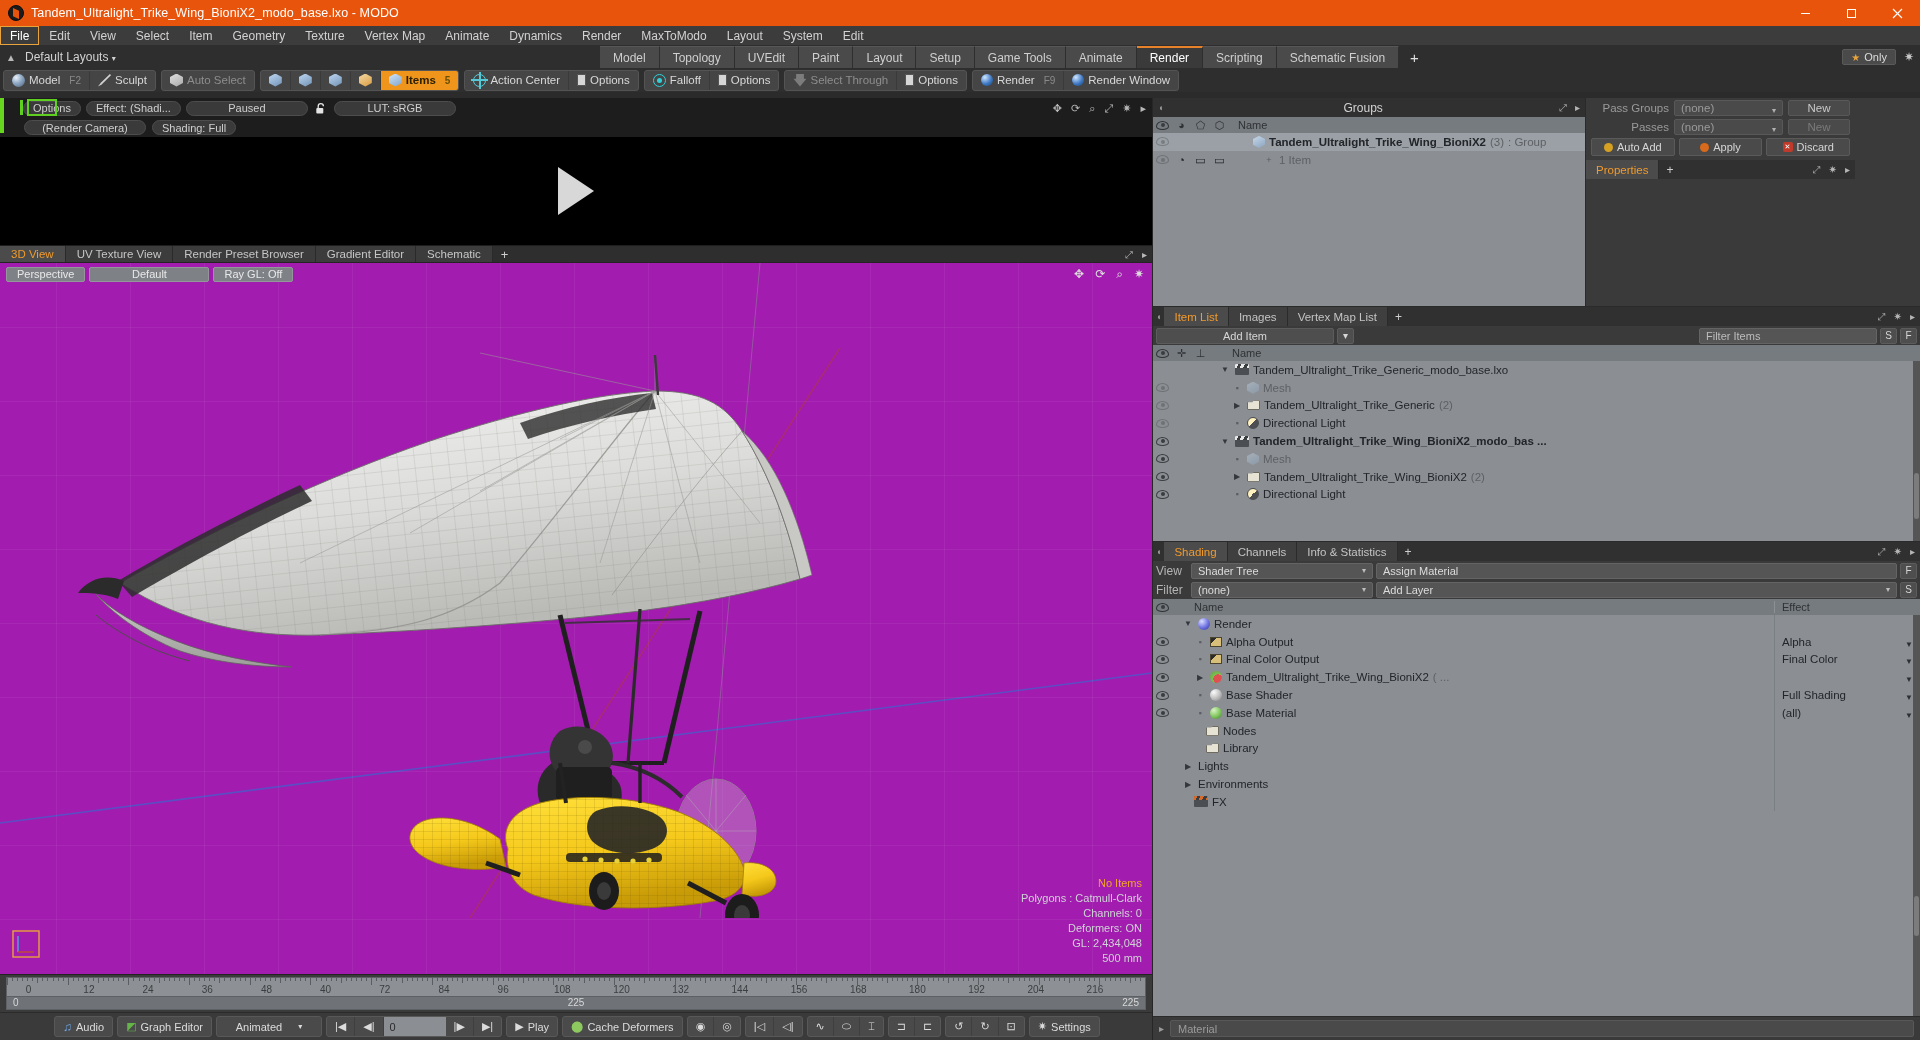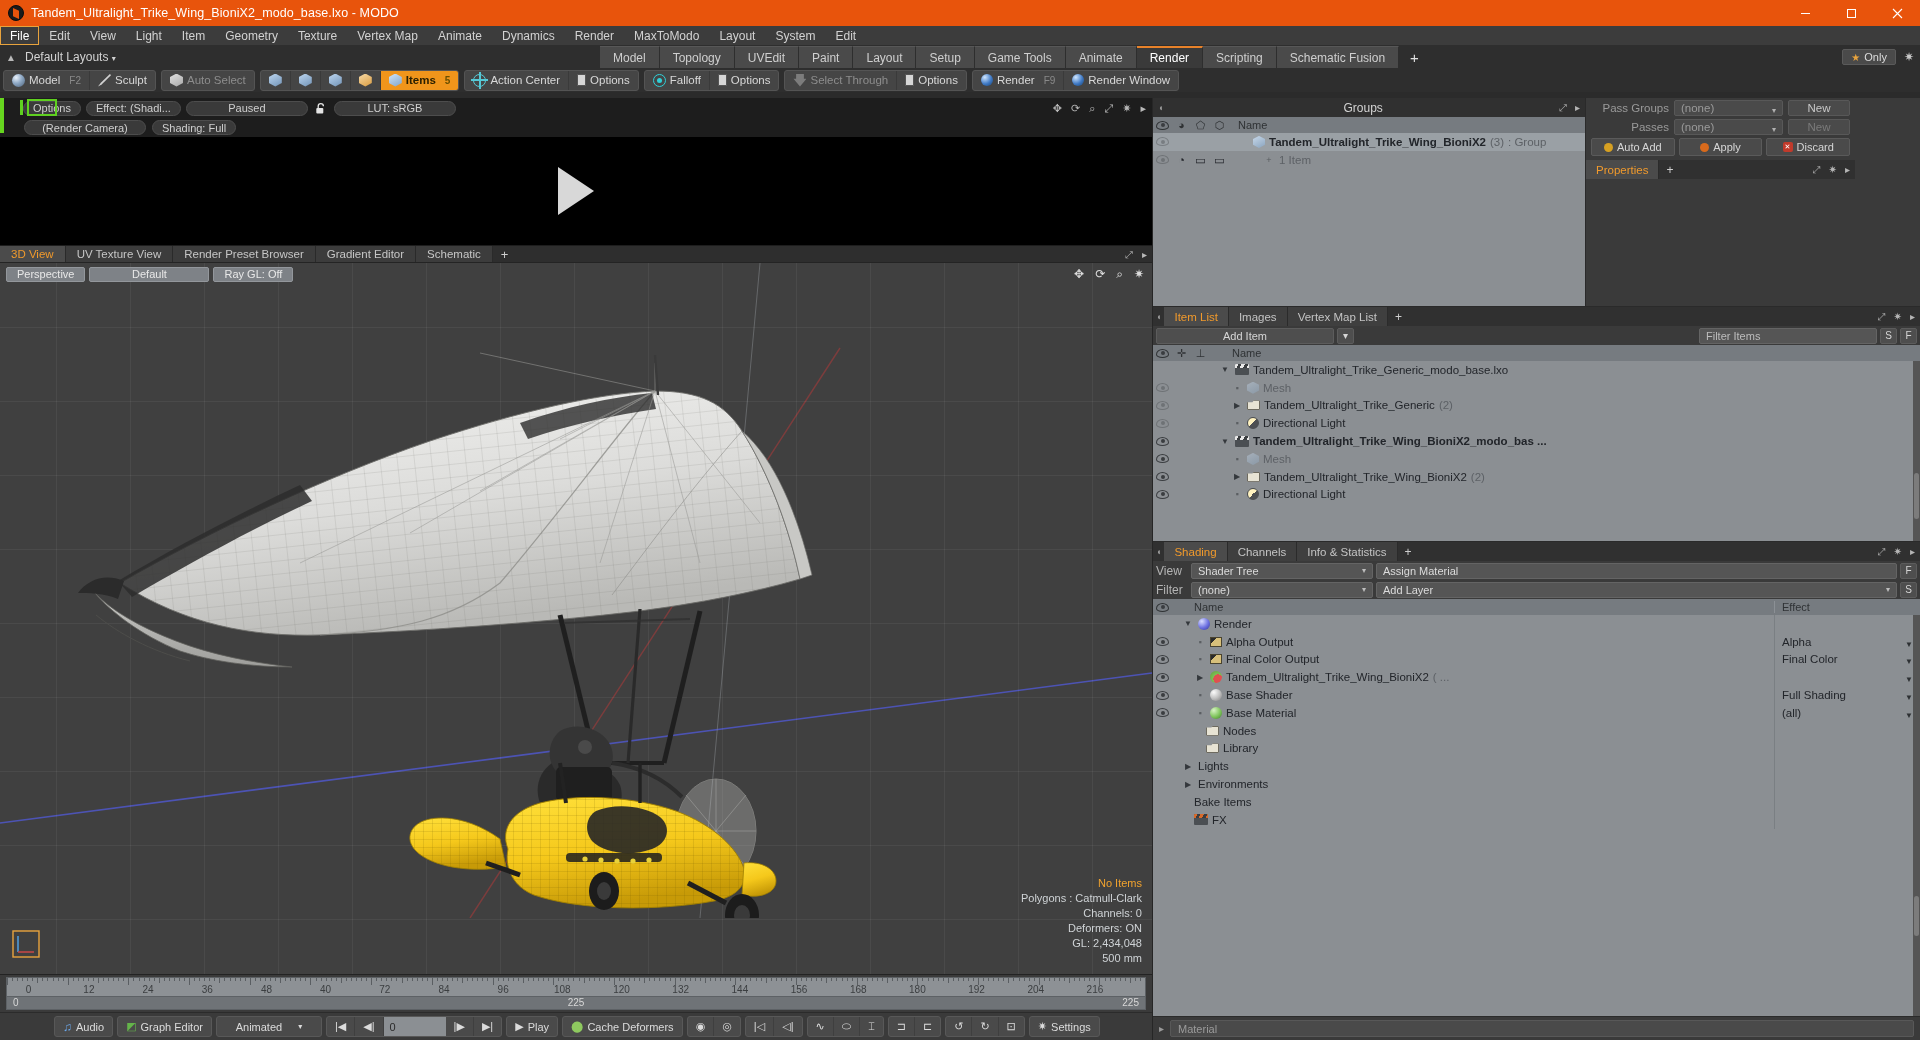--- a/index.html
+++ b/index.html
@@ -102,21 +102,21 @@
      display:flex; align-items:center; justify-content:center;}
   .playtri{ width:0;height:0;border-left:36px solid #d8d8d8;border-top:24px solid transparent;border-bottom:24px solid transparent;}
   
   .vtabs{ height:17px; background:#2e2e2e; display:flex; align-items:stretch; position:relative; border-bottom:1px solid #242424;}
   .vtab{ padding:0 11px; display:flex;align-items:center; font-size:11.5px; color:#c6c6c6;
     background:#3c3c3c; border-right:1px solid #2a2a2a;}
   .vtab.sel{ background:#4b4b4b; color:#f19a2c;}
   .vplus{ padding:0 8px; display:flex;align-items:center; color:#cfcfcf; font-size:13px;}
   .vtabright{ position:absolute; right:5px; top:0; height:17px; display:flex;align-items:center;gap:9px; color:#b8b8b8; font-size:10px;}
   
-  .viewport{ flex:1; position:relative; background:#404040; overflow:hidden;}
+  .viewport{ flex:1; position:relative; background:#a21caf; overflow:hidden;}
   .vpbar{ position:absolute; left:0; right:0; top:0; height:22px; display:flex; align-items:center; gap:4px; padding-left:6px; z-index:6;}
   .vpill{ background:#7e8287; border:1px solid #93979c; border-radius:2px; height:15px;
     display:flex;align-items:center;justify-content:center; font-size:11px; color:#e8e8e8; padding:0 10px;}
   .vpright{ position:absolute; right:8px; top:0; height:22px; display:flex; align-items:center; gap:11px; color:#dcdcdc; font-size:12px;}
   .grid{ position:absolute; inset:0;
     background-image:
       linear-gradient(to right, rgba(255,255,255,.055) 1px, transparent 1px),
       linear-gradient(to bottom, rgba(255,255,255,.055) 1px, transparent 1px);
     background-size:74px 74px; background-position:-18px -10px;}
   .axisZ{ left:0; right:0; top:0; bottom:0;}
@@ -244,21 +244,21 @@
           <path d="M1 1 L10 10 M10 1 L1 10" stroke="#fff" stroke-width="1.1"></path>
         </svg>
     </div>
   </div>
 </div>
 
 <div class="menubar">
   <div class="menuitem active">File</div>
   <div class="menuitem">Edit</div>
   <div class="menuitem">View</div>
-  <div class="menuitem">Light</div>
+  <div class="menuitem">Select</div>
   <div class="menuitem">Item</div>
   <div class="menuitem">Geometry</div>
   <div class="menuitem">Texture</div>
   <div class="menuitem">Vertex Map</div>
   <div class="menuitem">Animate</div>
   <div class="menuitem">Dynamics</div>
   <div class="menuitem">Render</div>
   <div class="menuitem">MaxToModo</div>
   <div class="menuitem">Layout</div>
   <div class="menuitem">System</div>
@@ -1324,27 +1324,20 @@
 
         <div class="trow">
           <span class="eyecell"></span>
           <span class="namecell" style="padding-left:10px">
             <span class="twist">▶</span>
             <span>Environments</span>
           </span>
           <span class="effcell"></span>
         </div>
 
-        <div class="trow">
-          <span class="eyecell"></span>
-          <span class="namecell" style="padding-left:22px">
-            <span>Bake Items</span>
-          </span>
-          <span class="effcell"></span>
-        </div>
 
         <div class="trow">
           <span class="eyecell"></span>
           <span class="namecell" style="padding-left:22px">
             <span class="fxico"></span>
             <span>FX</span>
           </span>
           <span class="effcell"></span>
         </div>
 

